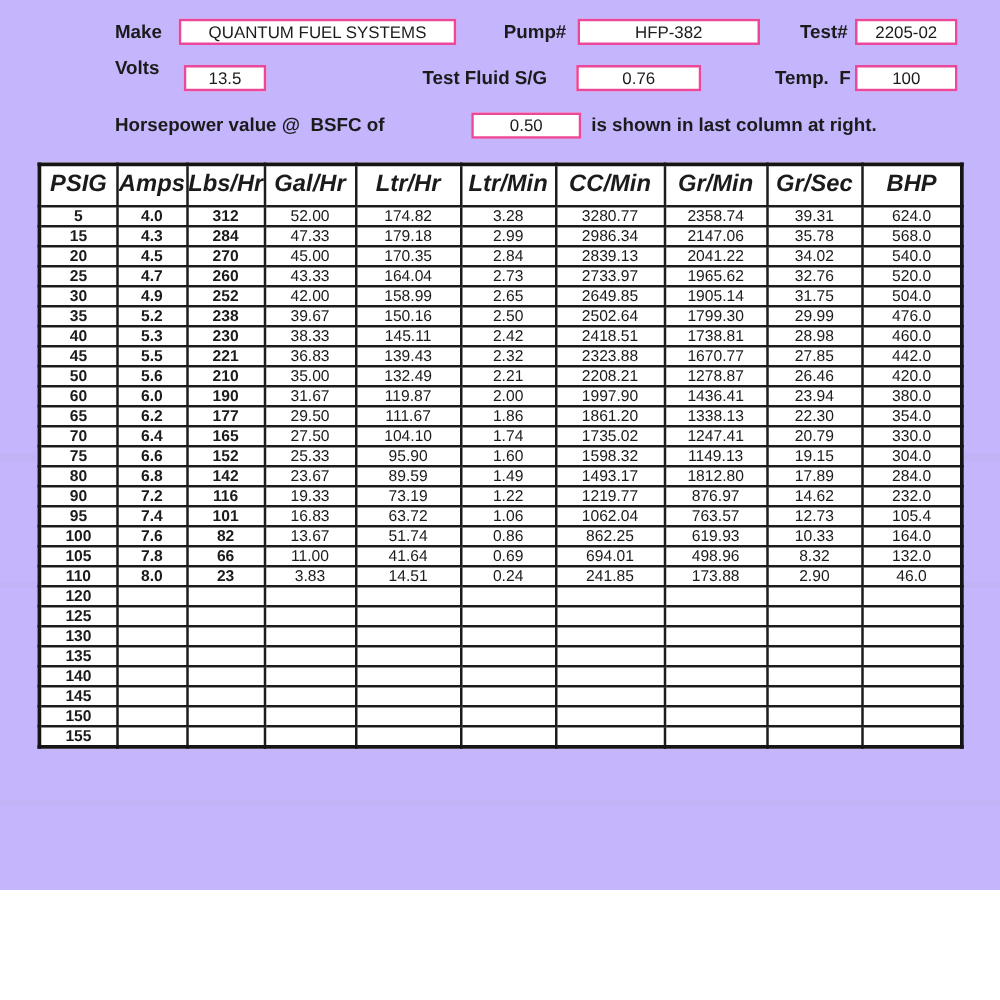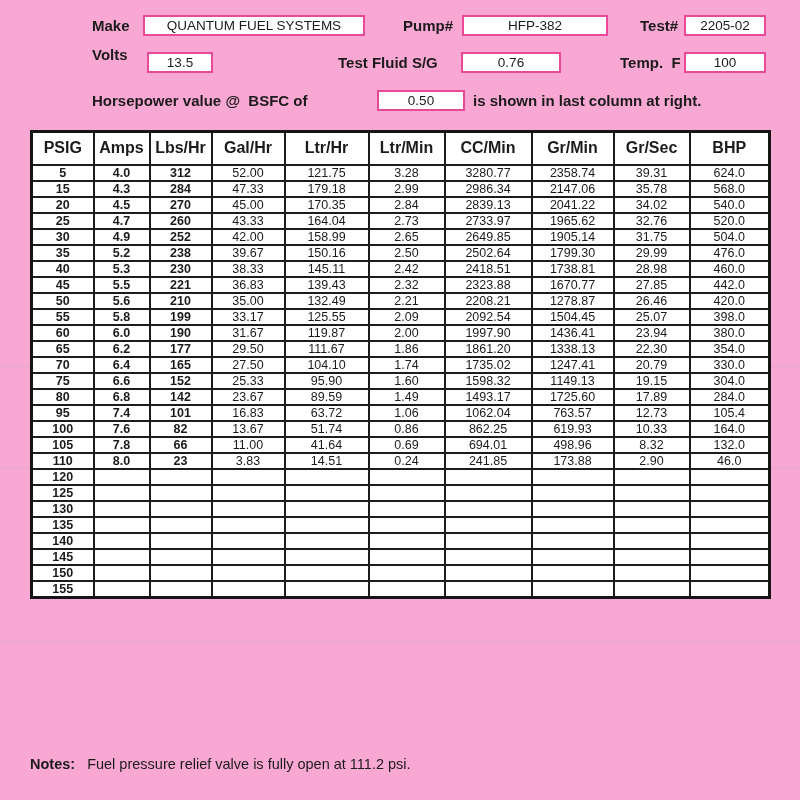--- a/index.html
+++ b/index.html
@@ -4,22 +4,22 @@
 <style>
   * { margin: 0; padding: 0; box-sizing: border-box; }
   html, body { background: #ffffff; }
   body {
     font-family: "Liberation Sans", "DejaVu Sans", sans-serif;
     color: #1b1b1b;
   }
   .page {
     position: relative;
     width: 800px;
-    height: 800px;
-    background: #f9a8d4;
+    height: 712px;
+    background: #c4b5fd;
     overflow: hidden;
   }
   
   .streak {
     position: absolute;
     left: 0;
     width: 100%;
     background: #9a9a9a;
     opacity: 0.07;
     pointer-events: none;
@@ -78,22 +78,23 @@
   }
   table.flow th, table.flow td {
     border: 2px solid #1c1c1c;
     text-align: center;
     vertical-align: middle;
     padding: 0;
     overflow: hidden;
   }
   table.flow th {
     height: 33px;
-    font-size: 16px;
+    font-size: 19px;
     font-weight: 700;
+    font-style: italic;
   }
   table.flow td {
     height: 14.6px;
     font-size: 12.5px;
     line-height: 14px;
     font-weight: 400;
   }
   table.flow td.bold { font-weight: 700; }
 
   .notes-line {
@@ -162,21 +163,21 @@
           <th>Gr/Sec</th>
           <th>BHP</th>
         </tr>
     </thead>
     <tbody id="flow-body">
         <tr>
           <td class="bold">5</td>
           <td class="bold">4.0</td>
           <td class="bold">312</td>
           <td>52.00</td>
-          <td>121.75</td>
+          <td>174.82</td>
           <td>3.28</td>
           <td>3280.77</td>
           <td>2358.74</td>
           <td>39.31</td>
           <td>624.0</td>
         </tr>
         <tr>
           <td class="bold">15</td>
           <td class="bold">4.3</td>
           <td class="bold">284</td>
@@ -266,32 +267,20 @@
           <td class="bold">210</td>
           <td>35.00</td>
           <td>132.49</td>
           <td>2.21</td>
           <td>2208.21</td>
           <td>1278.87</td>
           <td>26.46</td>
           <td>420.0</td>
         </tr>
         <tr>
-          <td class="bold">55</td>
-          <td class="bold">5.8</td>
-          <td class="bold">199</td>
-          <td>33.17</td>
-          <td>125.55</td>
-          <td>2.09</td>
-          <td>2092.54</td>
-          <td>1504.45</td>
-          <td>25.07</td>
-          <td>398.0</td>
-        </tr>
-        <tr>
           <td class="bold">60</td>
           <td class="bold">6.0</td>
           <td class="bold">190</td>
           <td>31.67</td>
           <td>119.87</td>
           <td>2.00</td>
           <td>1997.90</td>
           <td>1436.41</td>
           <td>23.94</td>
           <td>380.0</td>
@@ -333,23 +322,35 @@
           <td>304.0</td>
         </tr>
         <tr>
           <td class="bold">80</td>
           <td class="bold">6.8</td>
           <td class="bold">142</td>
           <td>23.67</td>
           <td>89.59</td>
           <td>1.49</td>
           <td>1493.17</td>
-          <td>1725.60</td>
+          <td>1812.80</td>
           <td>17.89</td>
           <td>284.0</td>
+        </tr>
+        <tr>
+          <td class="bold">90</td>
+          <td class="bold">7.2</td>
+          <td class="bold">116</td>
+          <td>19.33</td>
+          <td>73.19</td>
+          <td>1.22</td>
+          <td>1219.77</td>
+          <td>876.97</td>
+          <td>14.62</td>
+          <td>232.0</td>
         </tr>
         <tr>
           <td class="bold">95</td>
           <td class="bold">7.4</td>
           <td class="bold">101</td>
           <td>16.83</td>
           <td>63.72</td>
           <td>1.06</td>
           <td>1062.04</td>
           <td>763.57</td>

